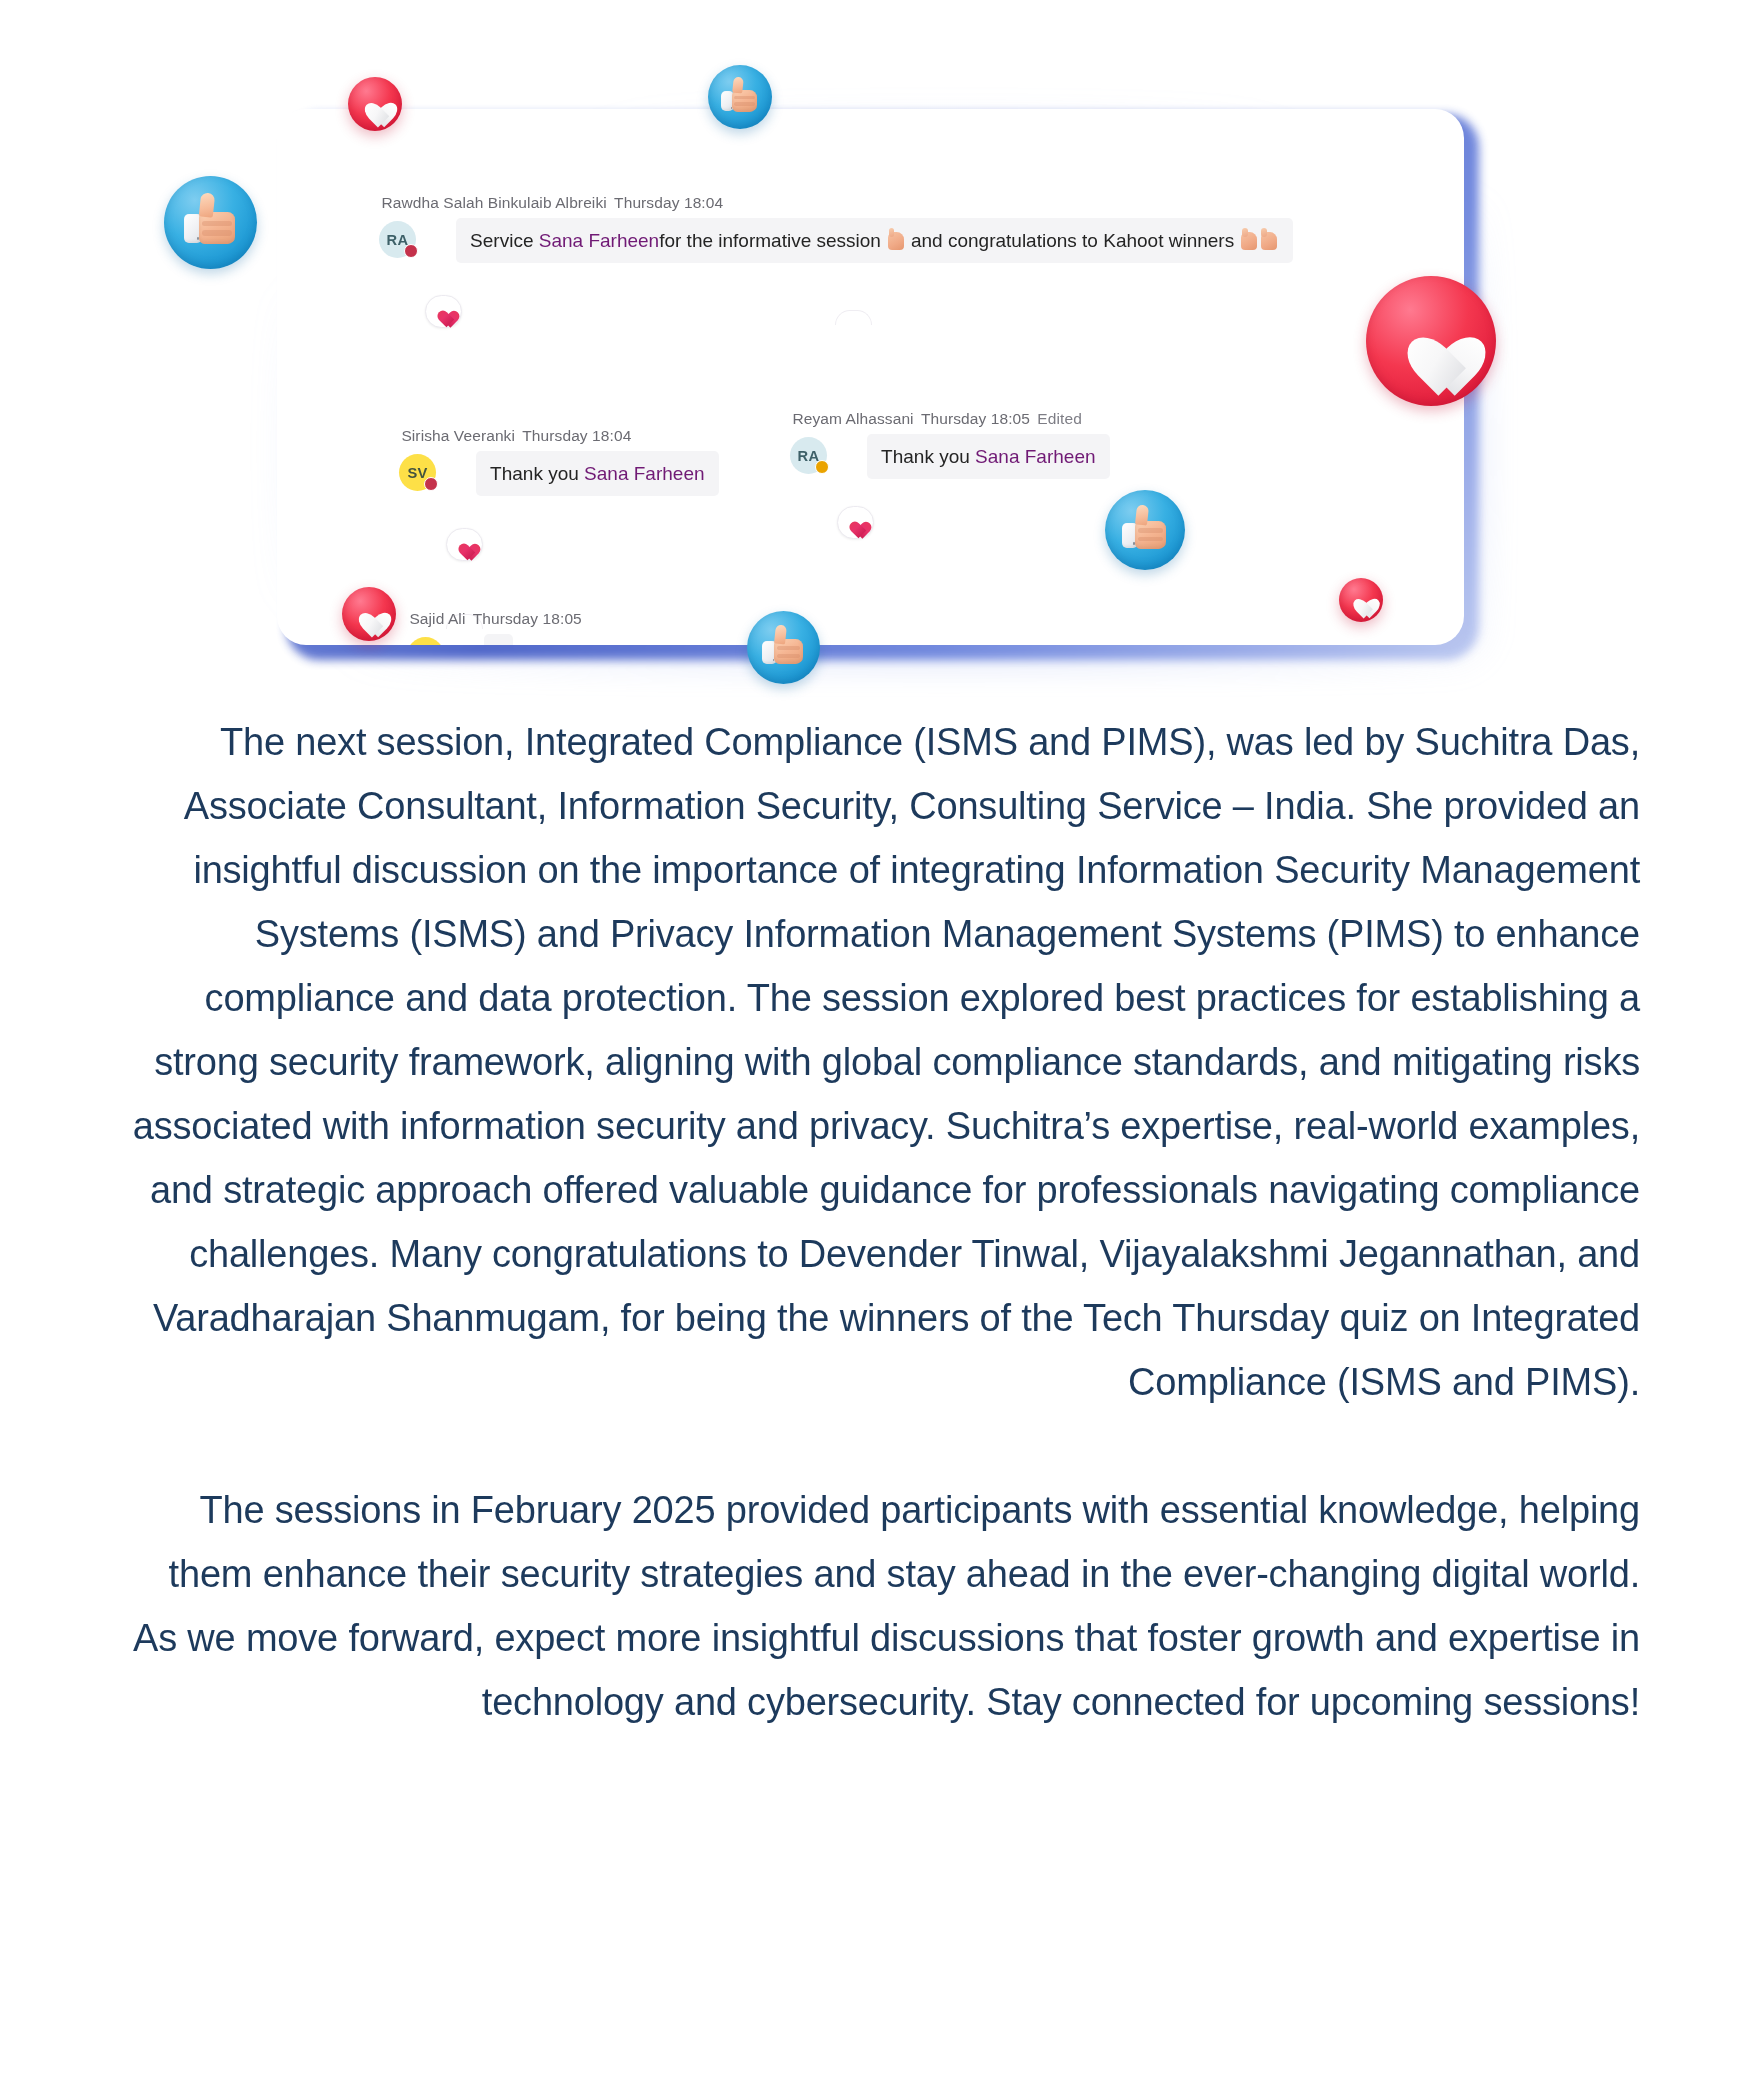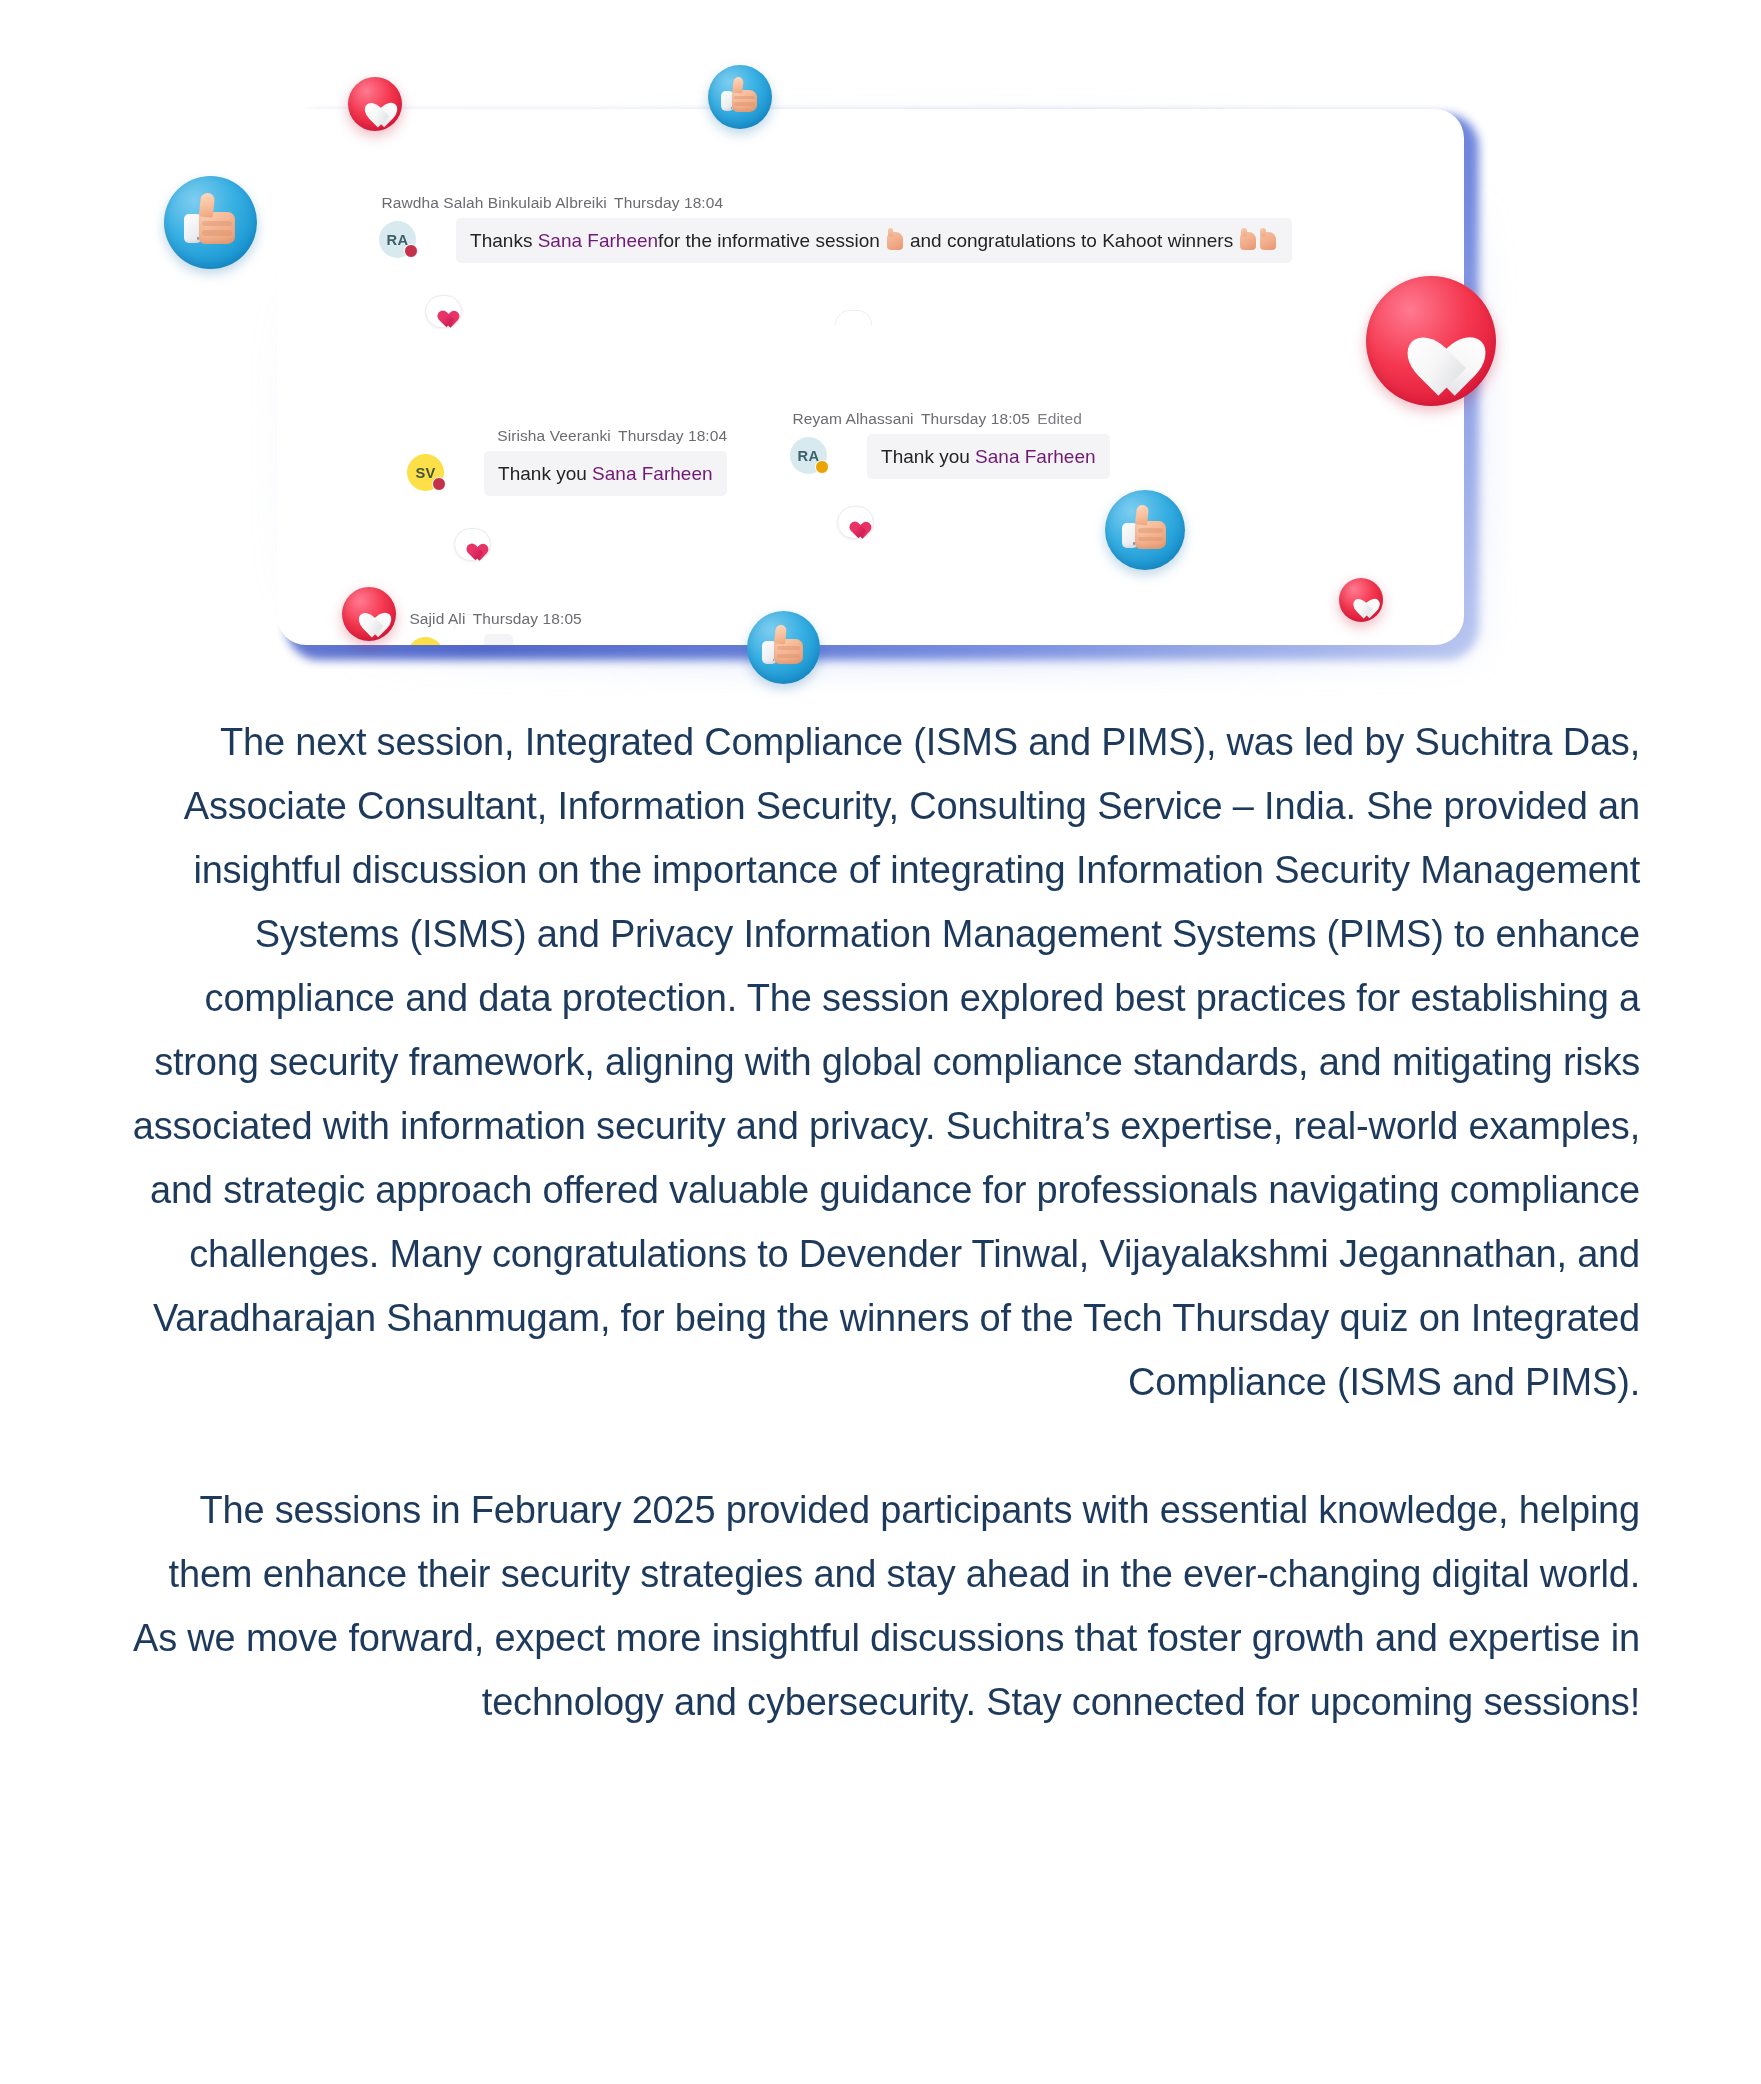--- a/index.html
+++ b/index.html
@@ -292,30 +292,30 @@
         <div class="msg-group" style="left:102px; top:85px;">
           <div class="msg-meta">
             <span>Rawdha Salah Binkulaib Albreiki</span><span class="sep"></span><span>Thursday 18:04</span>
           </div>
           <div class="msg-row">
             <div class="avatar teal">
               <span>RA</span>
               <span class="presence busy"></span>
             </div>
             <div class="bubble">
-              <span>Thanks </span><span class="mention">Sana Farheen</span><span>for the informative session </span><span class="hand-emoji"></span><span> and congratulations to Kahoot winners </span><span class="hand-emoji"></span><span class="hand-emoji"></span>
+              <span>Service </span><span class="mention">Sana Farheen</span><span>for the informative session </span><span class="hand-emoji"></span><span> and congratulations to Kahoot winners </span><span class="hand-emoji"></span><span class="hand-emoji"></span>
             </div>
           </div>
           <div class="reaction-pill" style="left:46px; top:101px;">
             <span class="mini-heart"></span>
           </div>
           <div class="partial-pill" style="left:456px; top:116px;"></div>
         </div>
 
-        <div class="msg-group" style="left:130px; top:318px;text-align:right;">
+        <div class="msg-group" style="left:122px; top:318px;">
           <div class="msg-meta">
             <span>Sirisha Veeranki</span><span class="sep"></span><span>Thursday 18:04</span>
           </div>
           <div class="msg-row">
             <div class="avatar green">
               <span>SV</span>
               <span class="presence busy"></span>
             </div>
             <div class="bubble">
               <span>Thank you </span><span class="mention">Sana Farheen</span>

